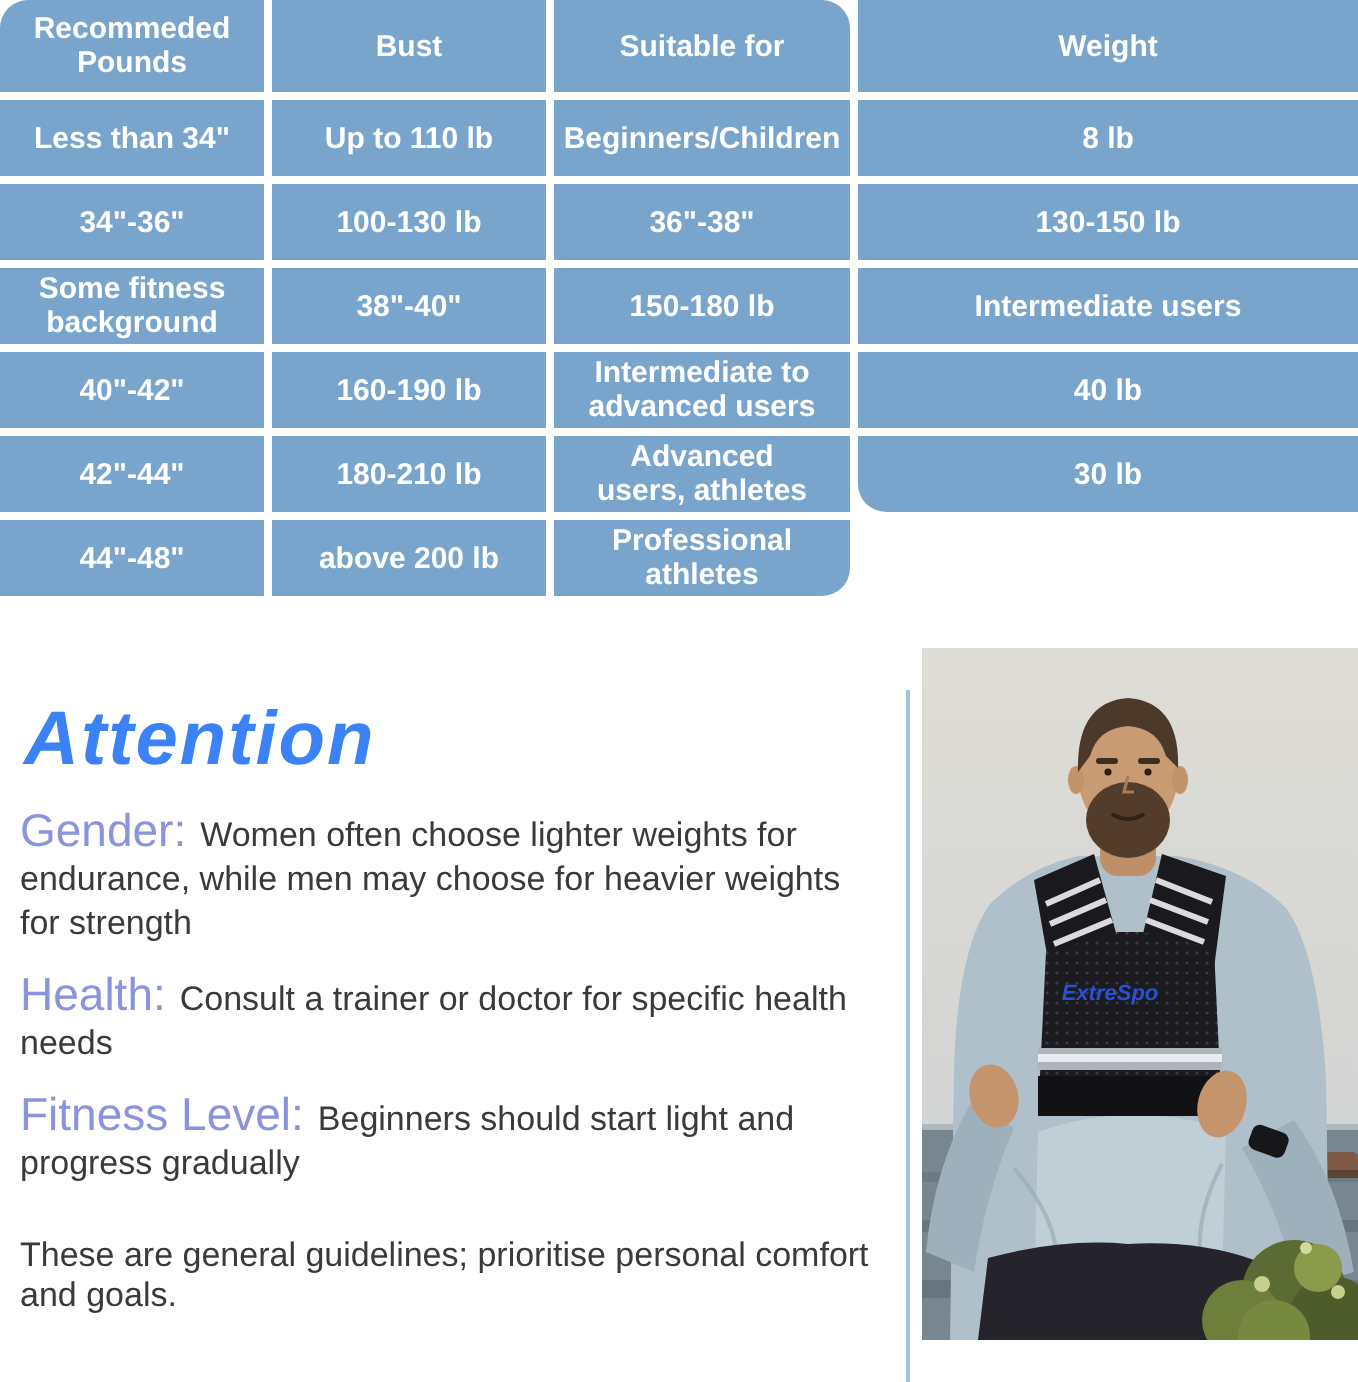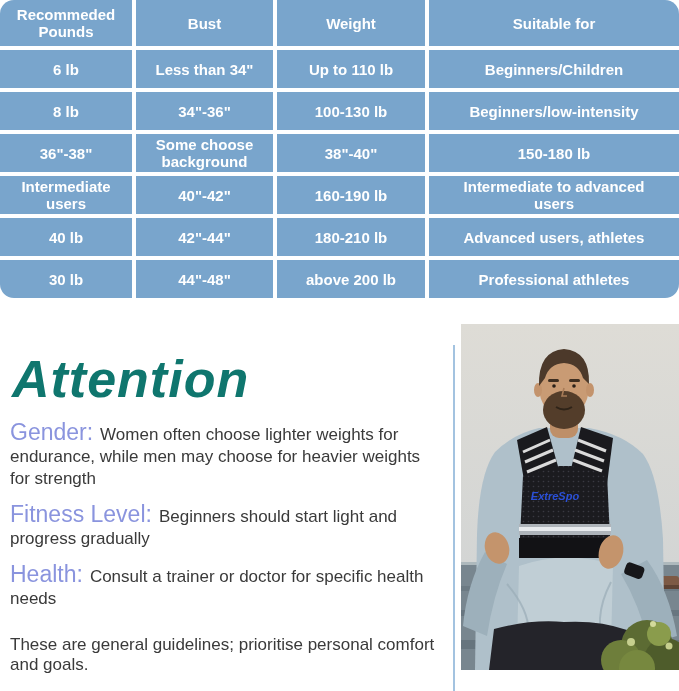--- a/index.html
+++ b/index.html
@@ -24,21 +24,21 @@
     text-align: center; padding: 0 16px;
   }
   .tl { border-top-left-radius: 14px; }
   .tr { border-top-right-radius: 14px; }
   .bl { border-bottom-left-radius: 14px; }
   .br { border-bottom-right-radius: 14px; }
 
   
   .left-col { position: absolute; left: 10px; top: 347px; width: 445px; }
   .attention-title {
-    color: #0f766e; font-size: 52px; font-weight: bold; font-style: italic;
+    color: #3b82f6; font-size: 38px; font-weight: bold; font-style: italic;
     letter-spacing: 1px; margin: 2px 0 12px 2px;
   }
   .info-para { font-size: 17px; color: #3A3A3A; line-height: 22px; margin: 0 16px 13px 0; }
   .info-label { color: #8A94DE; font-size: 23px; margin-right: 7px; }
   .note { font-size: 17px; color: #3A3A3A; margin-top: 25px; }
 
   
   .divider {
     position: absolute; left: 453px; top: 345px;
     width: 2px; height: 346px; background: #A3C3E0;
@@ -49,35 +49,34 @@
   }
 </style>
 </head>
 <body>
 
 <div class="canvas">
 
   <div class="size-table">
     <div class="cell tl">Recommeded Pounds</div>
     <div class="cell">Bust</div>
+    <div class="cell tr">Suitable for</div>
     <div class="cell">Weight</div>
-    <div class="cell tr">Suitable for</div>
-
-    <div class="cell">6 lb</div>
+
     <div class="cell">Less than 34"</div>
     <div class="cell">Up to 110 lb</div>
     <div class="cell">Beginners/Children</div>
 
     <div class="cell">8 lb</div>
     <div class="cell">34"-36"</div>
     <div class="cell">100-130 lb</div>
-    <div class="cell">Beginners/low-intensity</div>
 
     <div class="cell">36"-38"</div>
-    <div class="cell">Some choose background</div>
+    <div class="cell">130-150 lb</div>
+    <div class="cell">Some fitness background</div>
 
     <div class="cell">38"-40"</div>
     <div class="cell">150-180 lb</div>
     <div class="cell">Intermediate users</div>
 
     <div class="cell">40"-42"</div>
     <div class="cell">160-190 lb</div>
     <div class="cell">Intermediate to advanced users</div>
 
     <div class="cell">40 lb</div>
@@ -89,23 +88,23 @@
     <div class="cell">44"-48"</div>
     <div class="cell">above 200 lb</div>
     <div class="cell br">Professional athletes</div>
   </div>
 
   <div class="left-col">
     <div class="attention-title">Attention</div>
 
     <p class="info-para"><span class="info-label">Gender:</span><span>Women often choose lighter weights for endurance, while men may choose for heavier weights for strength</span></p>
 
+    <p class="info-para"><span class="info-label">Health:</span><span>Consult a trainer or doctor for specific health needs</span></p>
+
     <p class="info-para"><span class="info-label">Fitness Level:</span><span>Beginners should start light and progress gradually</span></p>
-
-    <p class="info-para"><span class="info-label">Health:</span><span>Consult a trainer or doctor for specific health needs</span></p>
 
     <p class="note">These are general guidelines; prioritise personal comfort and goals.</p>
 
   </div>
 
   <div class="divider"></div>
 
   <div class="photo">
     <svg viewBox="0 0 218 346" width="218" height="346">
       <defs>

